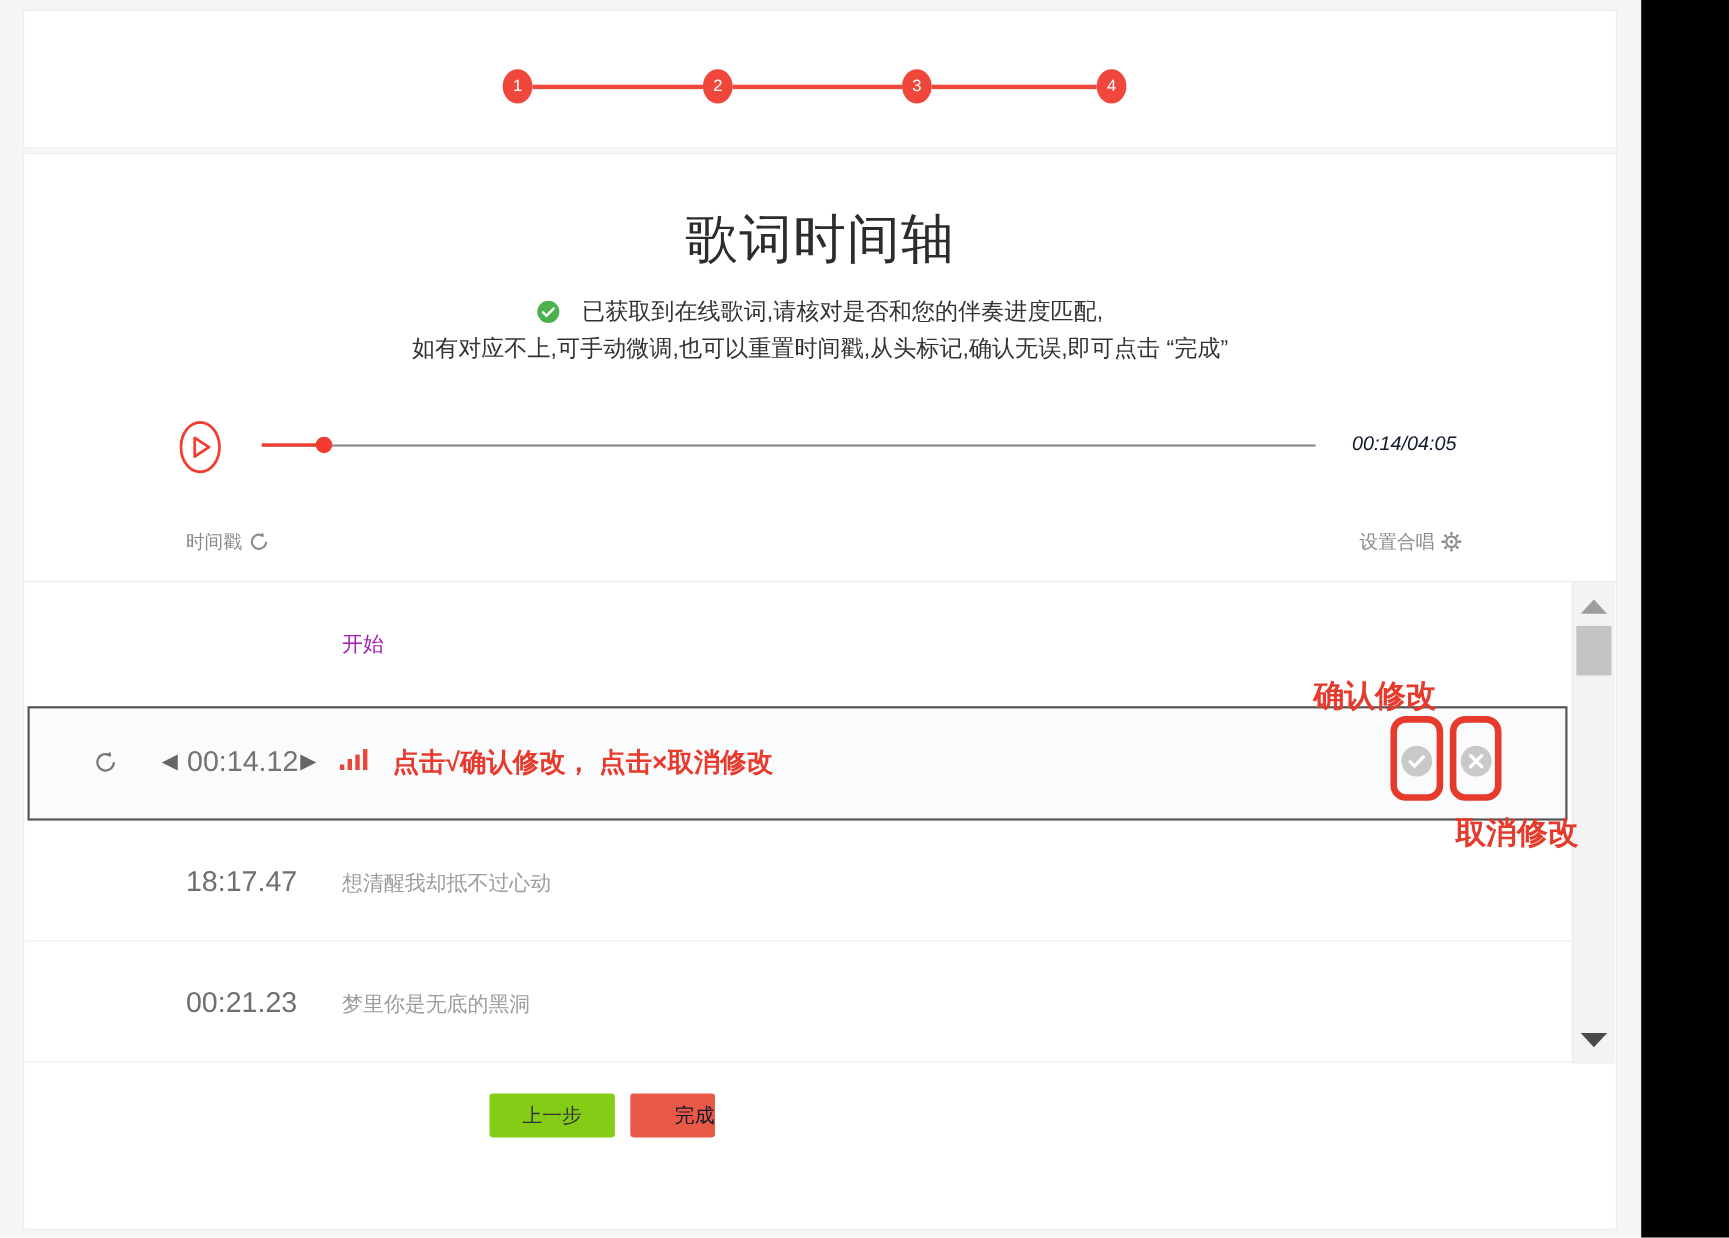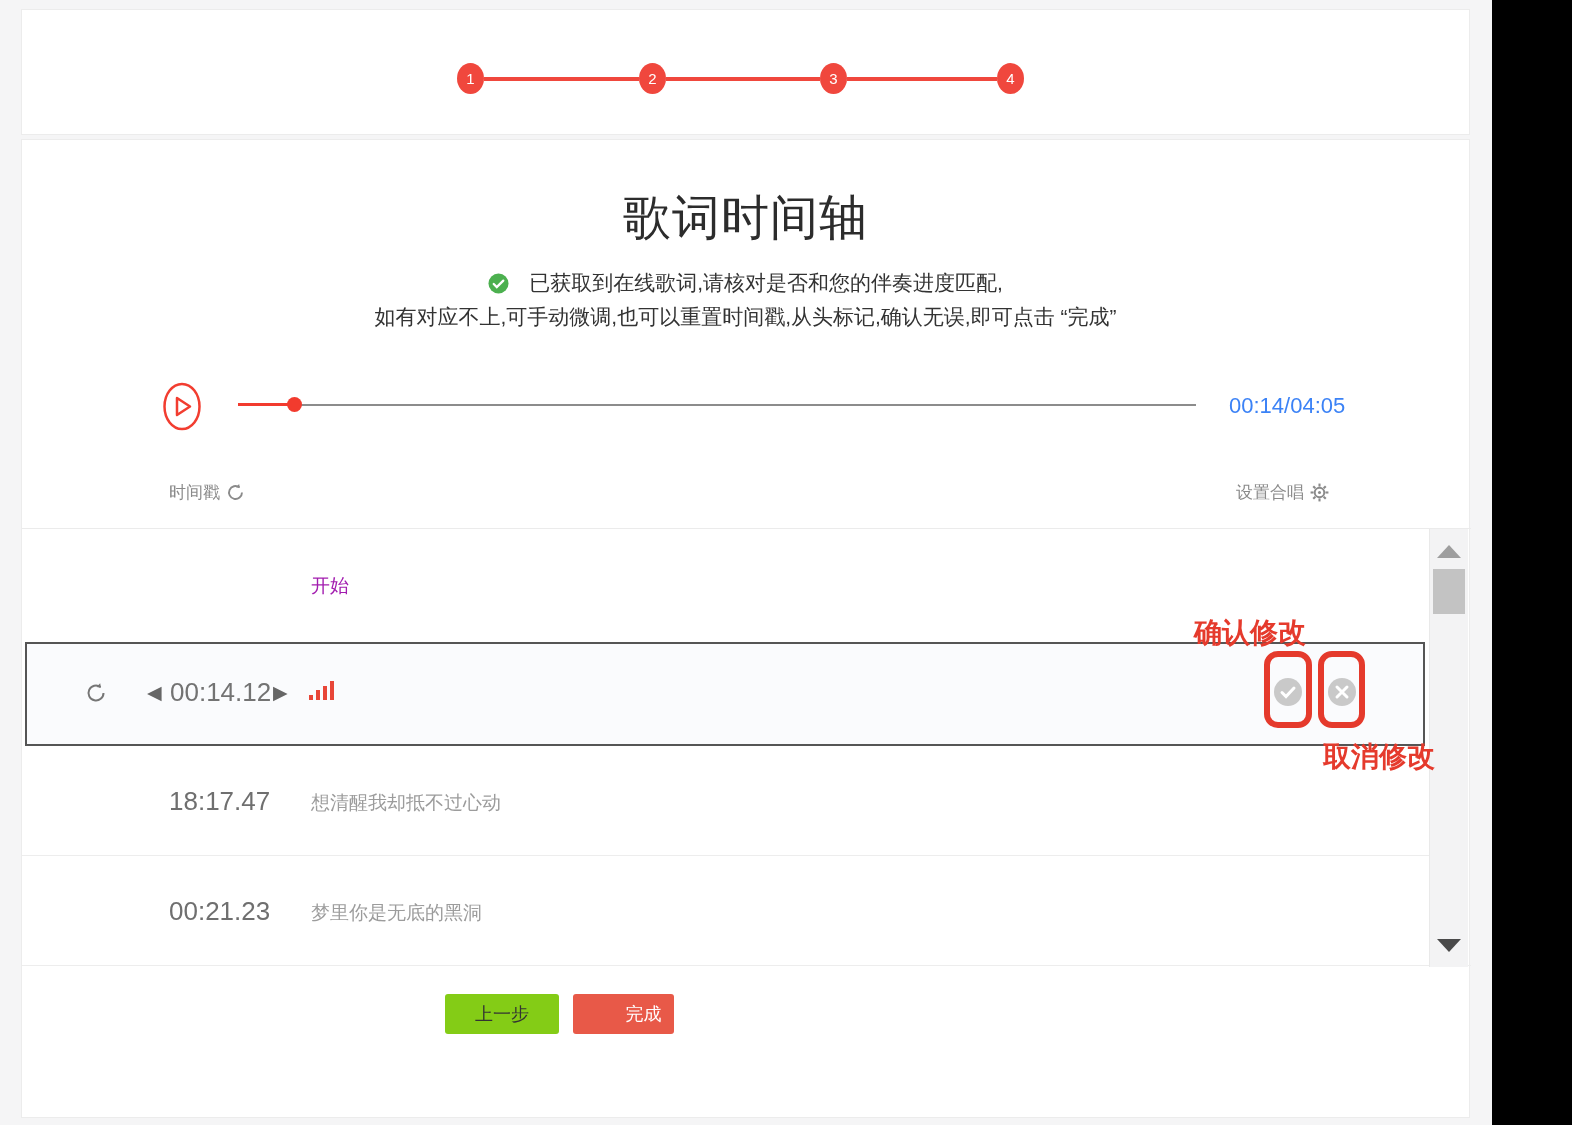--- a/index.html
+++ b/index.html
@@ -23,21 +23,21 @@
            font-size:48px; font-weight:500; color:#2c2c2c; letter-spacing:1px;font-family:Liberation Serif, serif; }
   .desc1 { position:absolute; left:0; top:129px; width:100%; display:flex; justify-content:center;
            align-items:center; gap:20px; font-size:21px; color:#333; }
   .desc2 { position:absolute; left:0; top:163px; width:100%; text-align:center; font-size:21px; color:#333; }
 
   
   .play-btn { position:absolute; left:141px; top:242px; width:38px; height:49px; cursor:pointer; }
   .track-gray { position:absolute; left:216px; top:264px; width:958px; height:2px; background:#8c8c8c; }
   .track-red  { position:absolute; left:216px; top:263px; width:56px; height:3px; background:#f23b2e; }
   .track-dot  { position:absolute; left:265px; top:257px; width:15px; height:15px; border-radius:50%; background:#f23b2e; }
-  .time-display { position:absolute; left:1207px; top:253px; font-size:22px; color:#3b82f6; }
+  .time-display { position:absolute; left:1207px; top:253px; font-size:18px; color:#0f172a;font-style:italic; }
 
   
   .tools-left  { position:absolute; left:147px; top:341px; display:flex; align-items:center; gap:6px;
                  font-size:17px; color:#8a8a8a; }
   .tools-right { position:absolute; right:140px; top:341px; display:flex; align-items:center; gap:6px;
                  font-size:17px; color:#8a8a8a; cursor:pointer; }
 
   
   .list-area { position:absolute; left:0; top:388px; width:1449px; height:438px;
                border-top:1px solid #ebebeb; border-bottom:1px solid #ededed; }
@@ -80,21 +80,21 @@
   .ann-cancel-text  { left:1301px; top:598px; }
   .ann-box { position:absolute; border:6px solid #e53a2c; border-radius:14px; }
   .ann-box-confirm { left:1242px; top:511px; width:48px; height:77px; }
   .ann-box-cancel  { left:1296px; top:511px; width:47px; height:77px; }
 
   
   .btn { position:absolute; top:854px; height:40px; border:none; border-radius:3px;
          font-size:18px; display:flex; align-items:center; justify-content:center; cursor:pointer;
          font-family:"Liberation Sans","DejaVu Sans",sans-serif; }
   .btn-prev { left:423px; width:114px; background:#84cc16; color:#333; }
-  .btn-finish { left:551px; width:101px; background:#e85948; color:#ffffff;padding-left:40px; }
+  .btn-finish { left:551px; width:77px; background:#e85948; color:#0f172a;padding-left:40px; }
 
   .black-bar { position:absolute; left:1492px; top:0; width:80px; height:1125px; background:#000; }
 </style>
 </head>
 <body>
 
 <div id="page">
 
   <div class="card top-card">
     <div class="stepper">
@@ -176,20 +176,21 @@
         </span>
         <span class="arrow-l">◀</span>
         <span class="sel-time">00:14.12</span>
         <span class="arrow-r">▶</span>
         <span class="bars">
             <span></span>
             <span></span>
             <span></span>
             <span></span>
           </span>
+        <span class="sel-instruction">点击√确认修改， 点击×取消修改</span>
         <svg class="circle-btn confirm" viewBox="0 0 30 30">
           <circle cx="15" cy="15" r="14" fill="#c9c9c9"></circle>
           <path d="M9 15.5l4 4 8-8.5" stroke="#fff" stroke-width="3" fill="none" stroke-linecap="round"></path>
         </svg>
         <svg class="circle-btn cancel" viewBox="0 0 30 30">
           <circle cx="15" cy="15" r="14" fill="#c9c9c9"></circle>
           <path d="M10 10l10 10M20 10L10 20" stroke="#fff" stroke-width="3" stroke-linecap="round"></path>
         </svg>
       </div>
 

